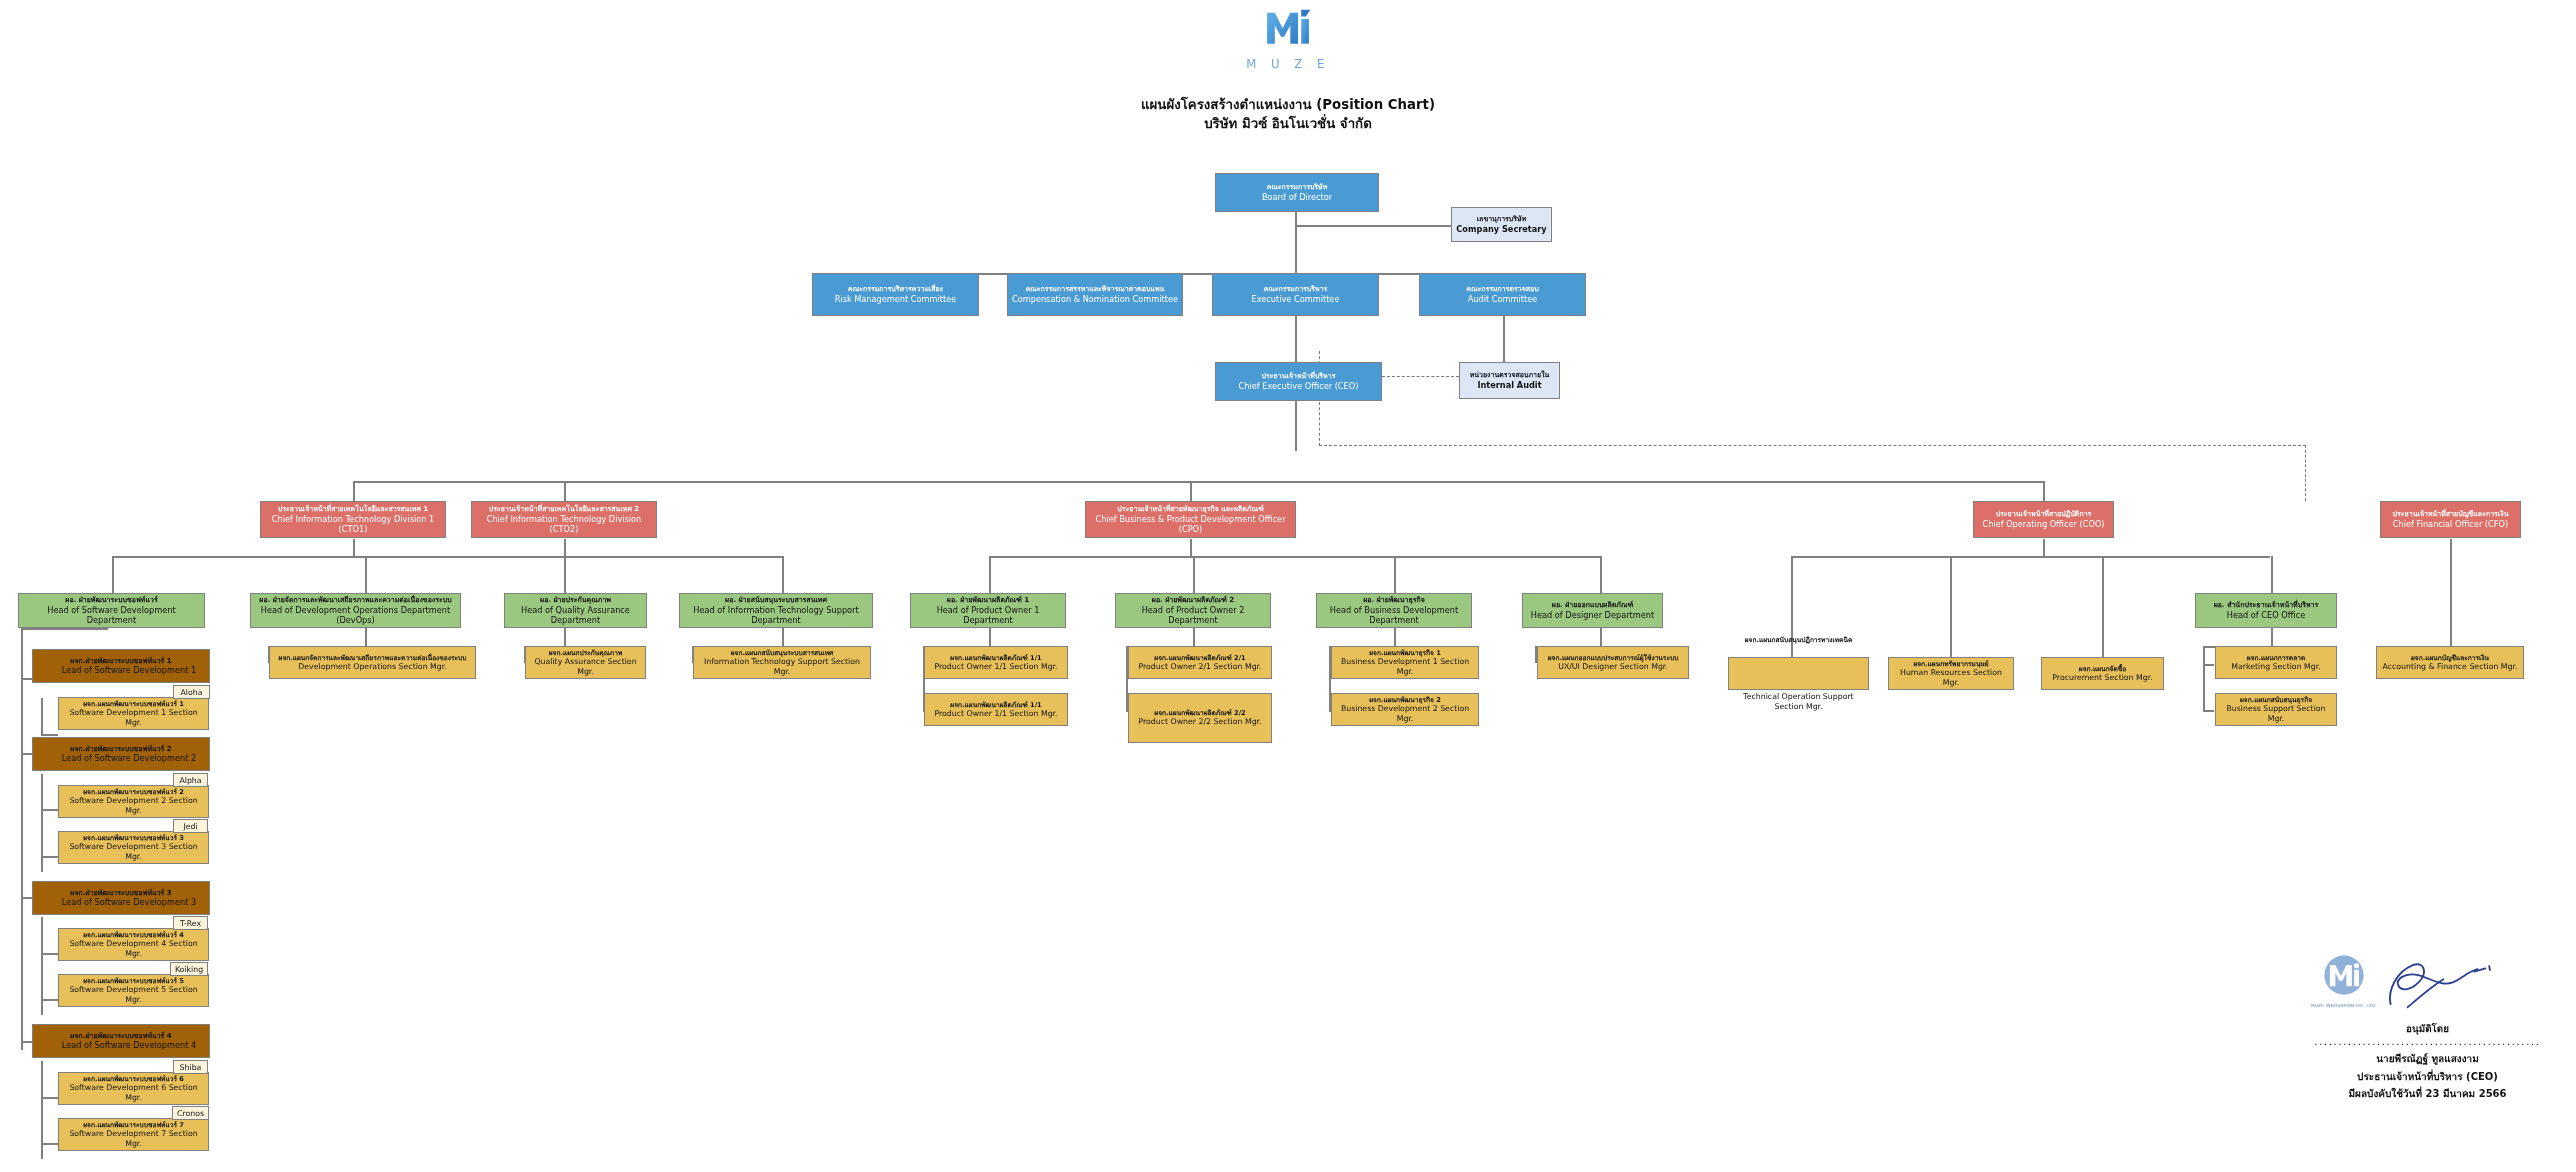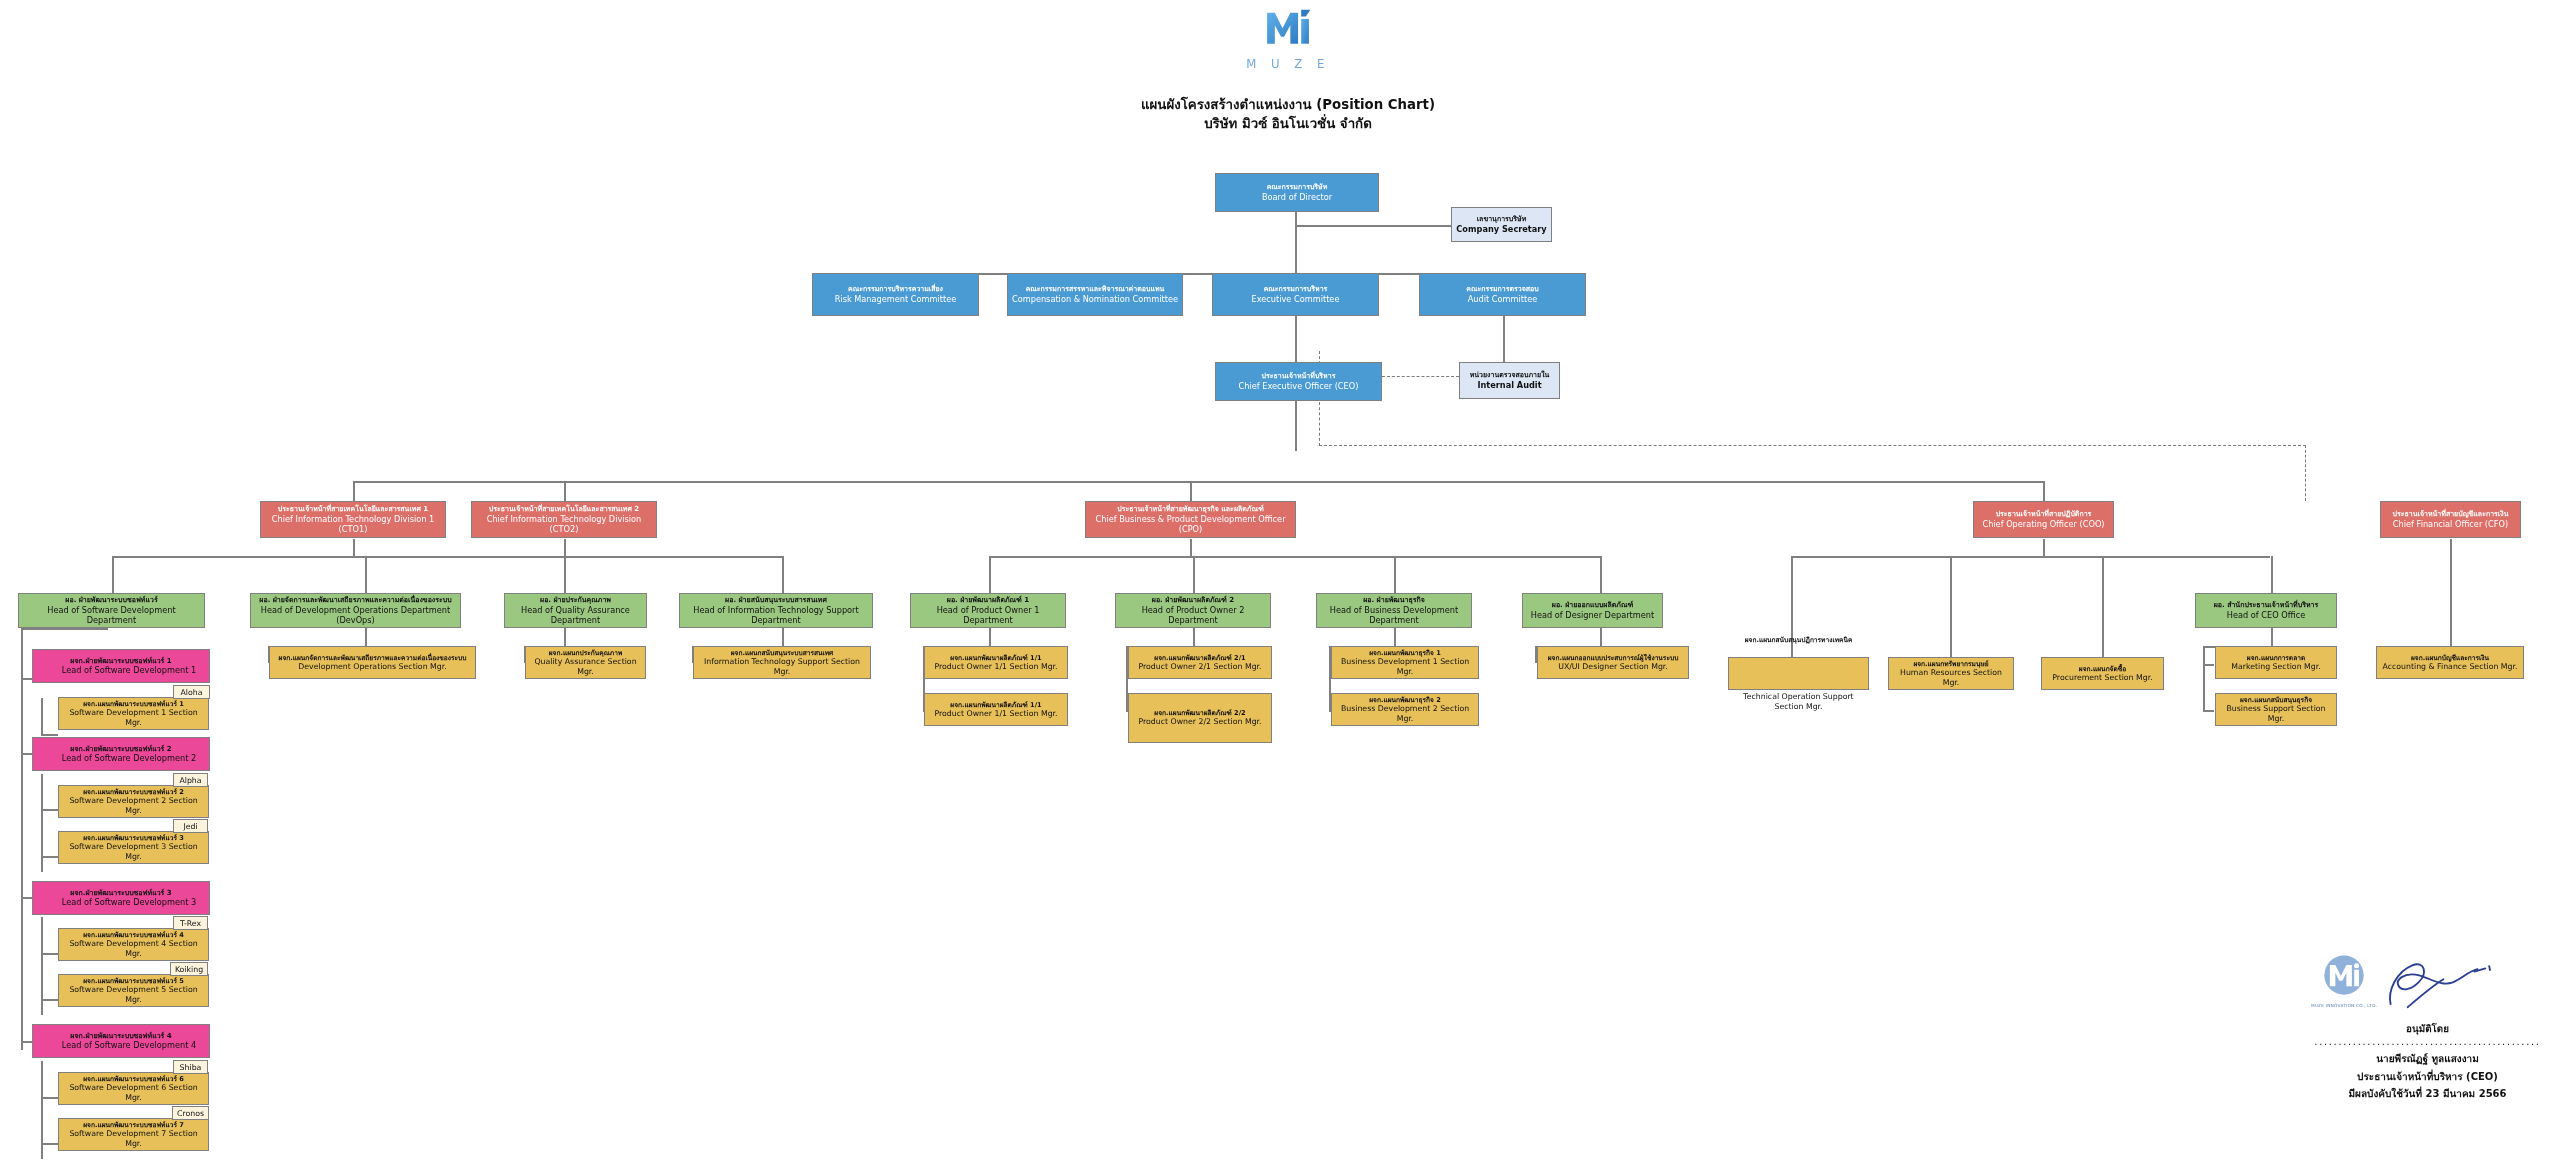--- a/index.html
+++ b/index.html
@@ -24,21 +24,21 @@
   .blue .en{font-size:8.2px;font-weight:400;}
   .paleblue{background:#dce6f5;color:#111;}
   .paleblue .th{font-size:7px;font-weight:700;}
   .paleblue .en{font-size:8.2px;font-weight:700;}
   .red{background:#dd6f69;color:#ffffff;}
   .red .th{font-size:7px;font-weight:700;}
   .red .en{font-size:8.2px;font-weight:400;}
   .green{background:#9bc880;color:#111;}
   .green .th{font-size:7px;font-weight:700;}
   .green .en{font-size:8.2px;font-weight:400;}
-  .palegreen{background:#ec4899;color:#111;}
+  .palegreen{background:#a16207;color:#111;}
   .palegreen .th{font-size:7px;font-weight:700;}
   .palegreen .en{font-size:8.2px;font-weight:400;padding-left:16px;}
   .orange{background:#e8c05a;color:#111;}
   .orange .th{font-size:6.6px;font-weight:700;}
   .orange .en{font-size:7.8px;font-weight:400;}
   
   .tag{
     position:absolute;box-sizing:border-box;
     background:#fbf3dc;border:1.6px solid #808080;
     font-size:7.8px;font-weight:400;color:#111;

